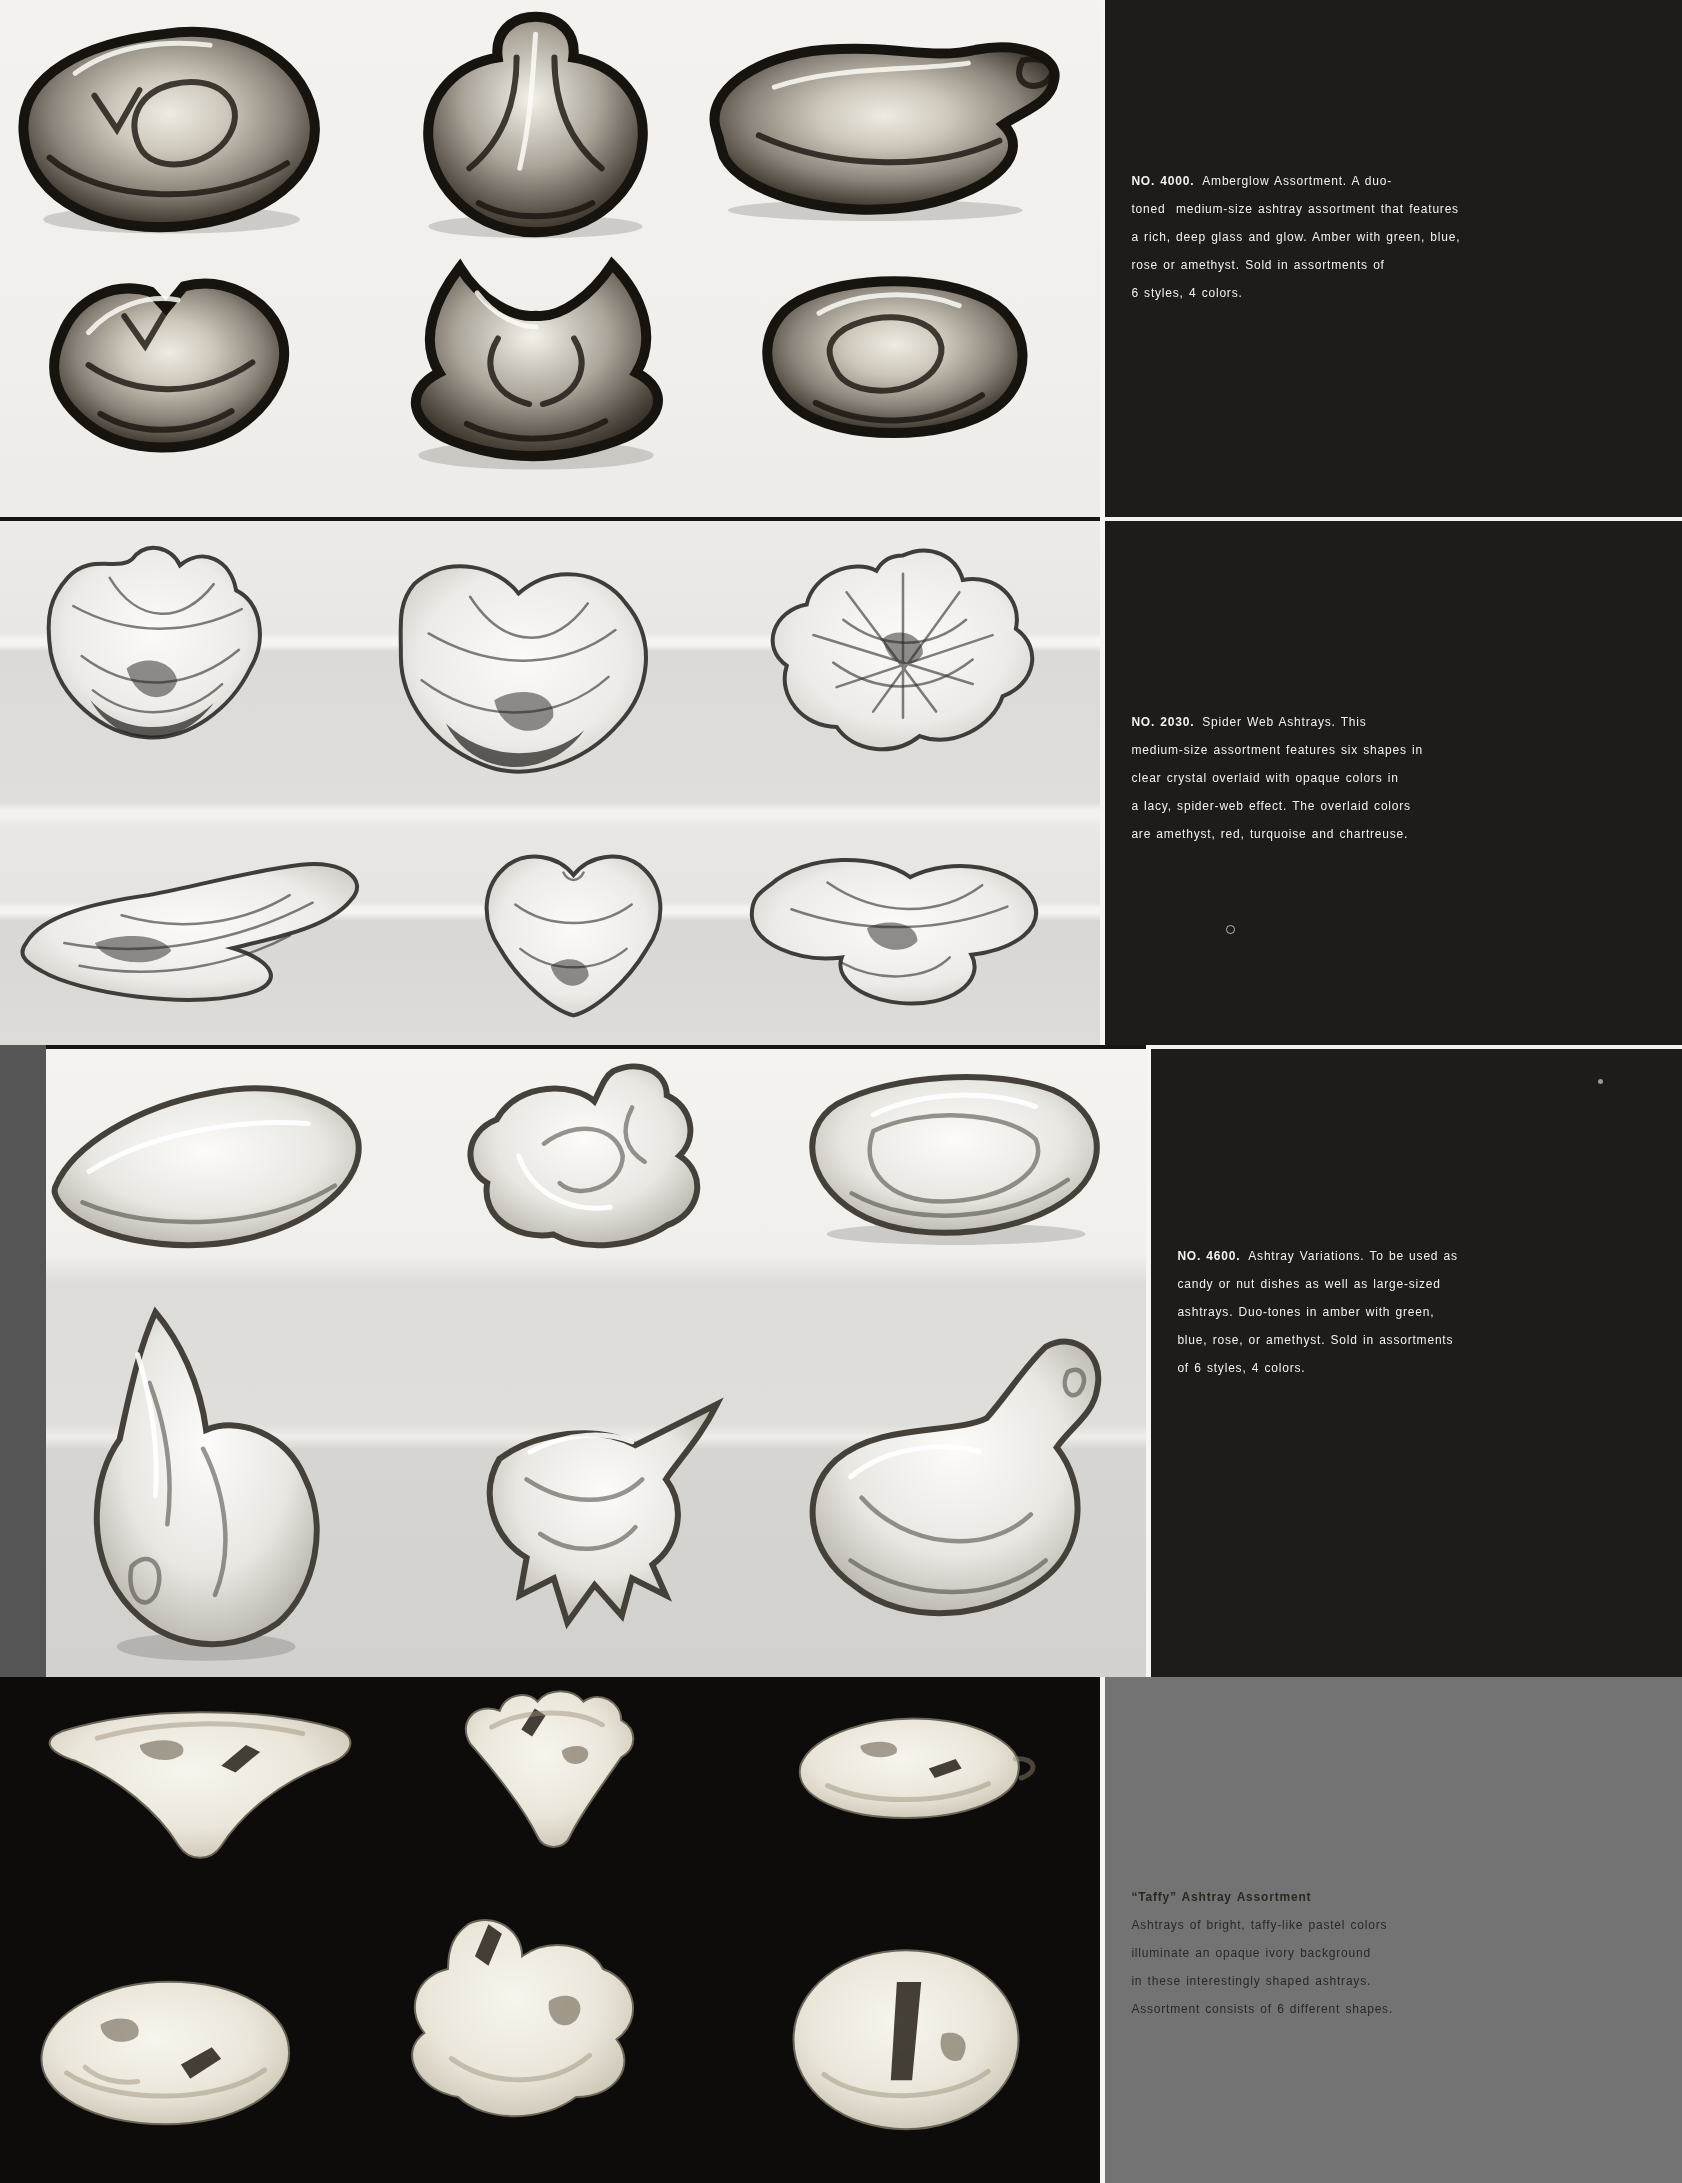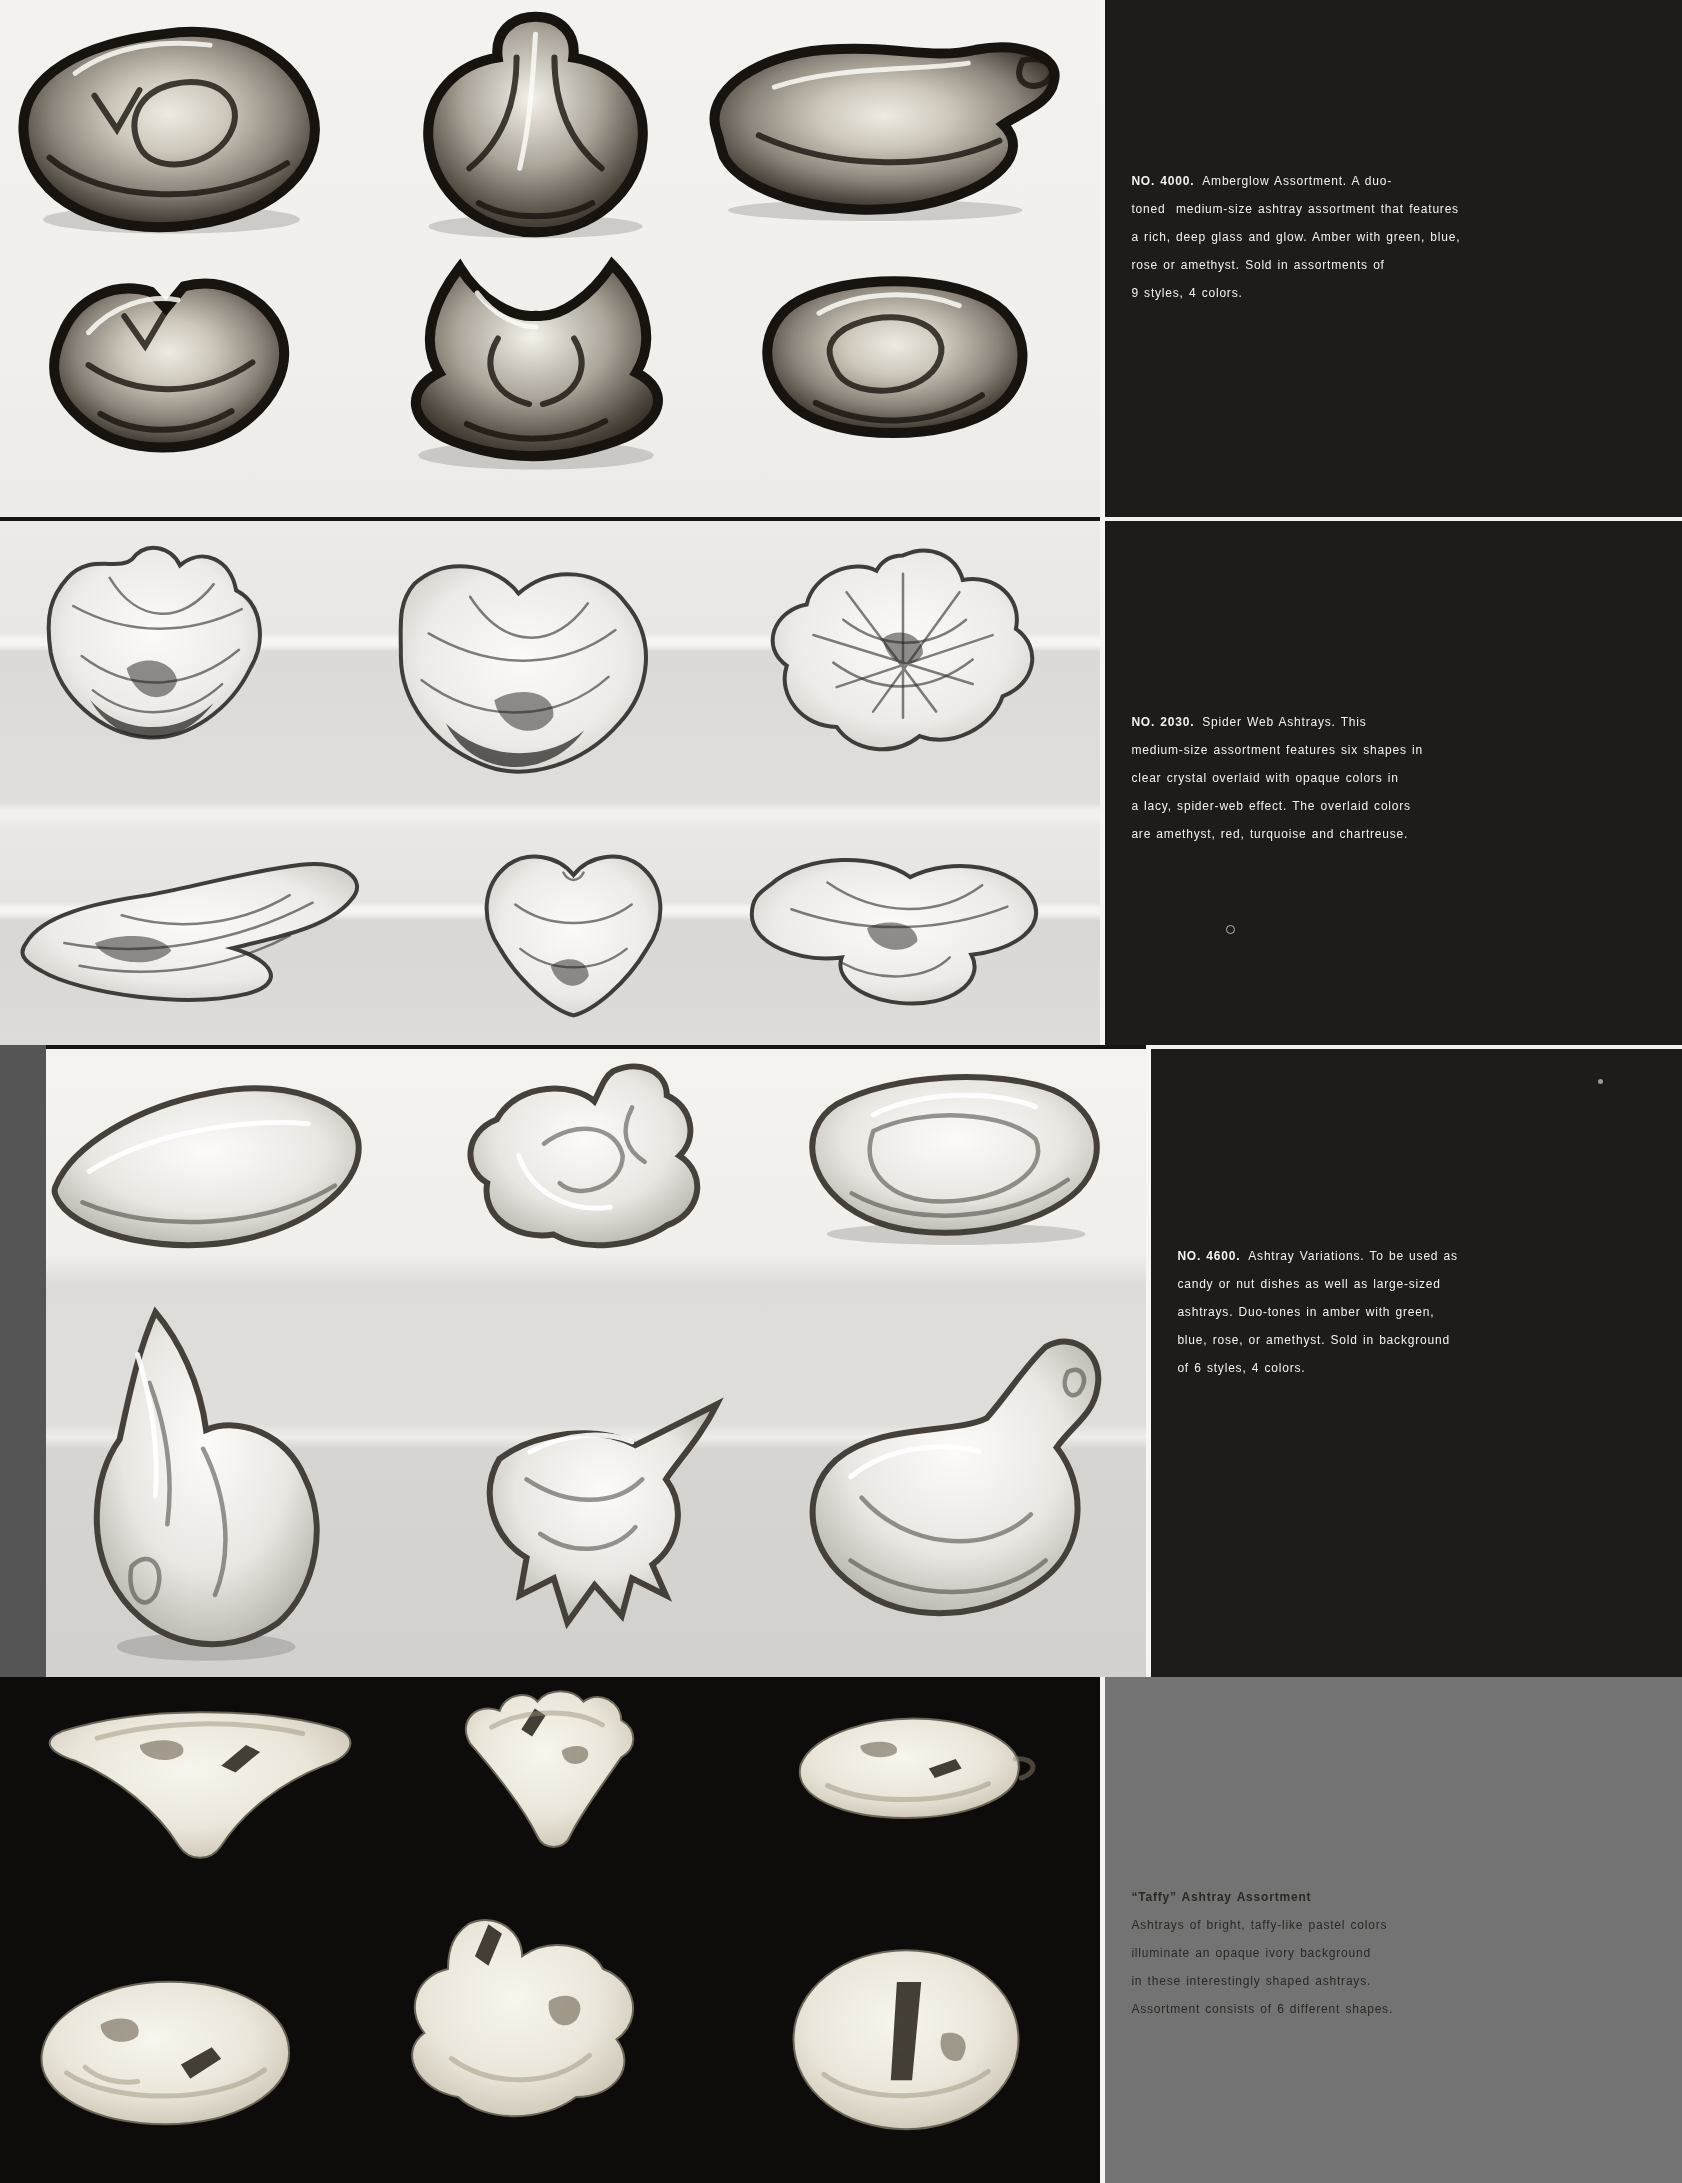--- a/index.html
+++ b/index.html
@@ -178,21 +178,21 @@
         </svg>
       </figure>
     </div>
     <div class="gutter"></div>
     <aside class="panel panel-dark">
       <p class="desc">
         <span class="line"><strong class="lead">NO. 4000.</strong><span>Amberglow Assortment. A duo-</span></span>
         <span class="line">toned  medium-size ashtray assortment that features</span>
         <span class="line">a rich, deep glass and glow. Amber with green, blue,</span>
         <span class="line">rose or amethyst. Sold in assortments of</span>
-        <span class="line">9 styles, 4 colors.</span>
+        <span class="line">6 styles, 4 colors.</span>
       </p>
     </aside>
   </section>
 
   <section class="band" id="band2">
     <div class="photo-area bg-light2 b2">
       <figure class="tray" style="left:17px;top:14px;width:281px;height:250px">
         <svg viewBox="0 0 100 80" preserveAspectRatio="none">
           <path class="rim" fill="url(#gC)" d="M18,15 C26,7 36,13 41,9 C46,3 55,5 58,11 C66,5 76,9 78,19 C87,23 89,35 83,44 C76,57 61,67 46,66 C30,65 15,53 12,39 C10,27 12,21 18,15 Z"></path>
           <path class="web" d="M20,24 C40,34 62,33 80,25 M23,40 C42,53 63,50 79,38 M33,15 C43,30 59,30 70,17 M27,51 C43,62 61,59 73,49"></path>
@@ -301,21 +301,21 @@
           <path class="swirl" d="M20,56 C36,66 60,66 73,56"></path>
         </svg>
       </figure>
     </div>
     <div class="gutter"></div>
     <aside class="panel panel-dark">
       <p class="desc">
         <span class="line"><strong class="lead">NO. 4600.</strong><span>Ashtray Variations. To be used as</span></span>
         <span class="line">candy or nut dishes as well as large-sized</span>
         <span class="line">ashtrays. Duo-tones in amber with green,</span>
-        <span class="line">blue, rose, or amethyst. Sold in background</span>
+        <span class="line">blue, rose, or amethyst. Sold in assortments</span>
         <span class="line">of 6 styles, 4 colors.</span>
       </p>
       <div class="speck" style="left:447px;top:34px;width:5px;height:5px;background:rgba(255,255,255,.55)"></div>
     </aside>
   </section>
 
   <section class="band" id="band4">
     <div class="photo-area bg-dark b4">
       <figure class="tray" style="left:22.5px;top:19.7px;width:354px;height:183px">
         <svg viewBox="0 0 100 80" preserveAspectRatio="none">

